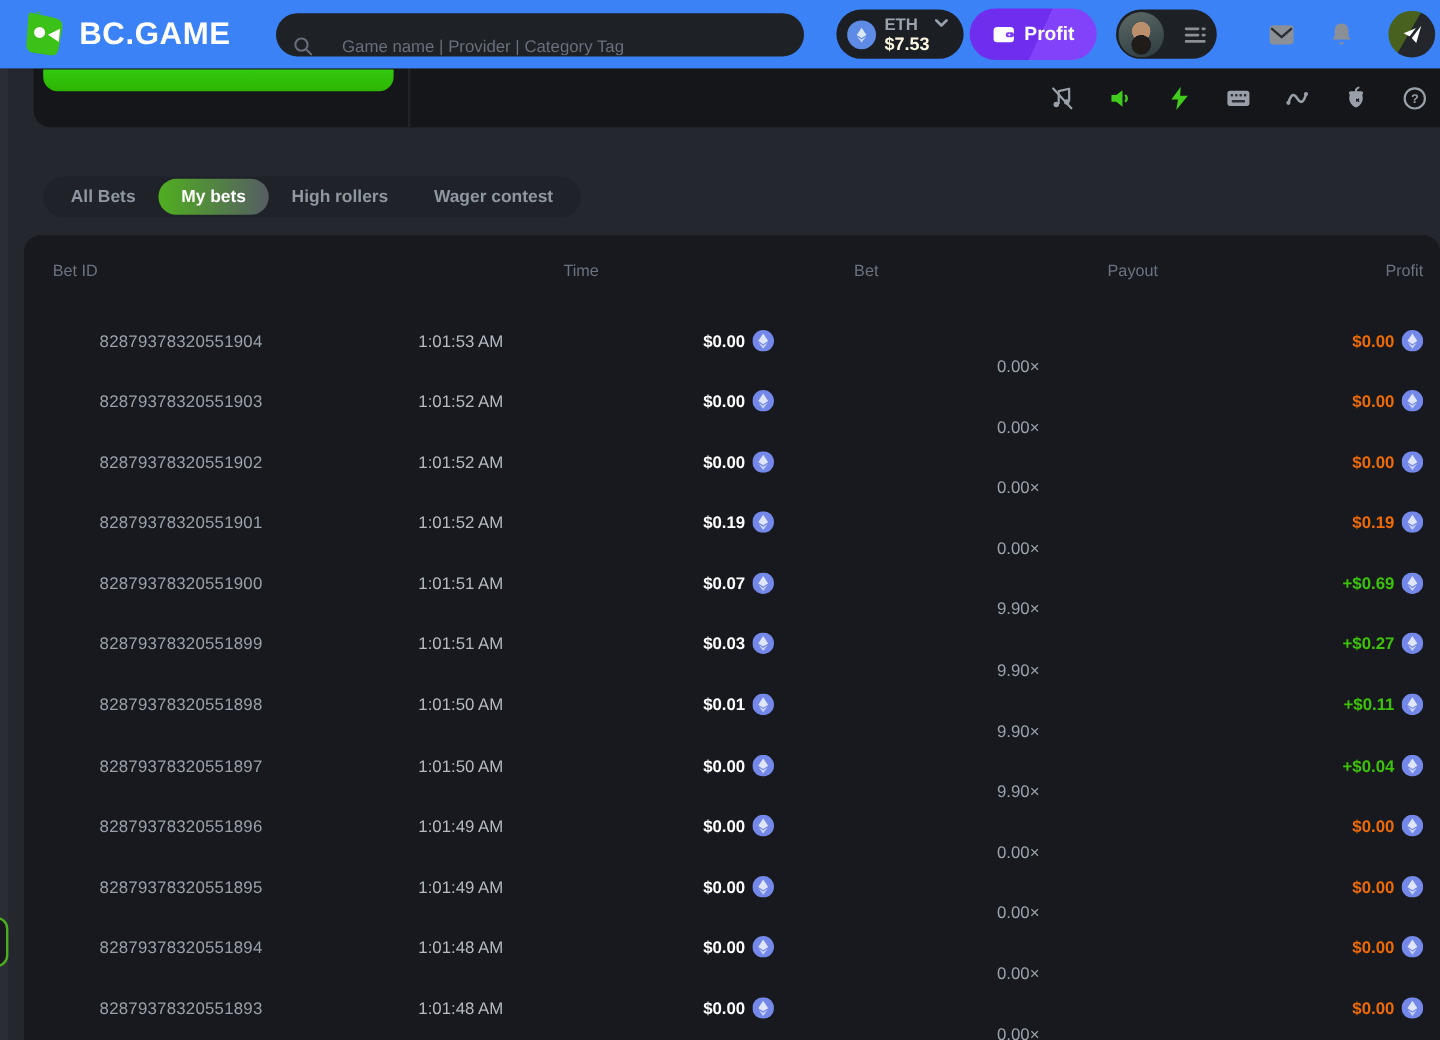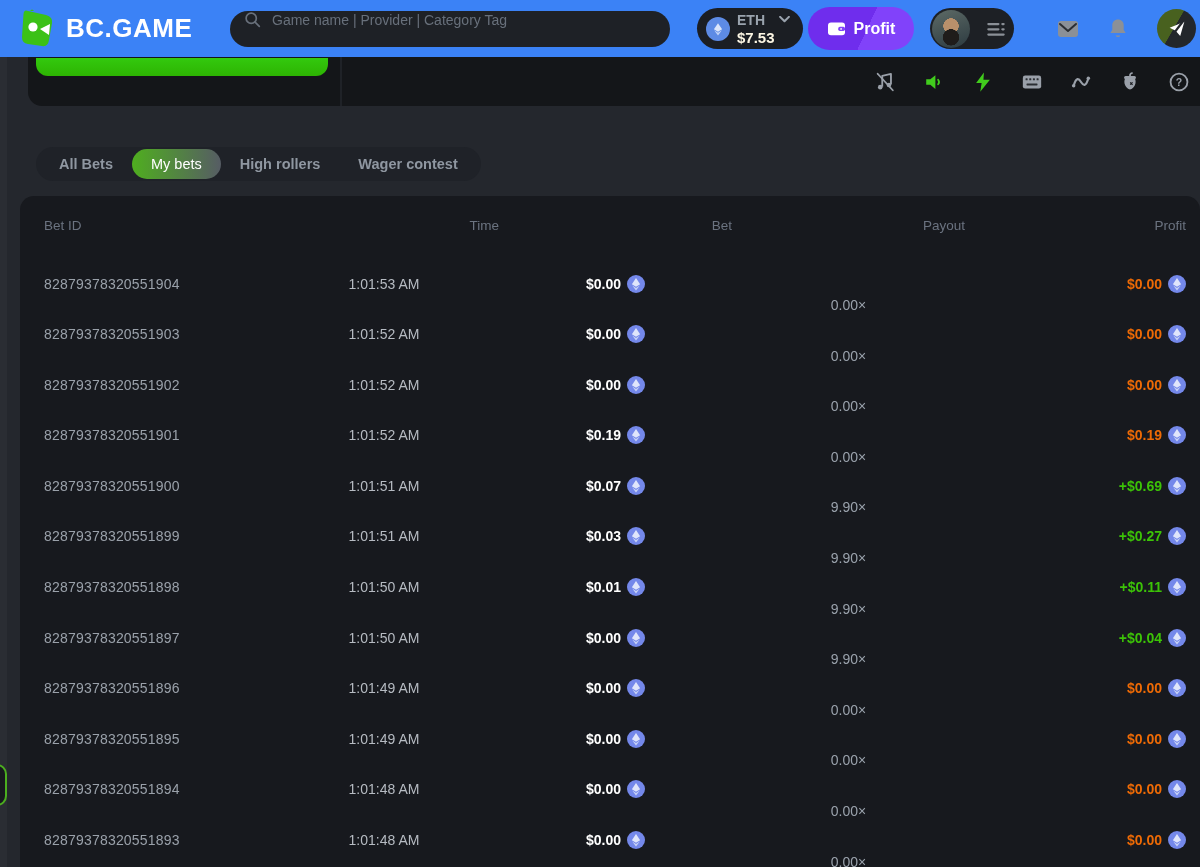--- a/index.html
+++ b/index.html
@@ -8,21 +8,21 @@
     background:#24272d;
     font-family:"Liberation Sans","DejaVu Sans",sans-serif;
     -webkit-font-smoothing:antialiased;
   }
   
   .navbar{position:absolute;top:0;left:0;width:1200px;height:57px;background:#3b82f6;z-index:10;}
   .logo{position:absolute;left:16px;top:8px;display:flex;align-items:center;gap:10px;cursor:pointer;}
   .logo-badge{width:40px;height:40px;position:relative;}
   .logo-text{color:#fff;font-size:26px;font-weight:800;letter-spacing:.5px;}
   .searchbar{position:absolute;left:230px;top:11px;width:440px;height:36px;border-radius:18px;
-    background:#1e2126;display:flex;align-items:flex-start;padding:0 14px;box-sizing:border-box;}
+    background:#1e2126;display:flex;align-items:flex-end;padding:0 14px;box-sizing:border-box;gap:13px;}
   .searchbar input{flex:1;background:transparent;border:none;outline:none;color:#cfd4da;
     font-size:14px;margin-left:9px;font-family:inherit;}
   .searchbar input::placeholder{color:#68707b;}
   .balance-pill{position:absolute;left:697px;top:8px;height:41px;min-width:106px;border-radius:21px;
     background:#1b1e23;display:flex;align-items:center;padding:0 12px 0 9px;box-sizing:border-box;cursor:pointer;}
   .coin-lg{width:24px;height:24px;border-radius:50%;background:#5d8be5;display:flex;align-items:center;justify-content:center;flex:none;}
   .bal-col{display:flex;flex-direction:column;margin-left:7px;line-height:1;}
   .bal-row1{display:flex;align-items:center;gap:14px;}
   .bal-cur{color:#9aa3ad;font-size:14px;font-weight:700;}
   .bal-amt{color:#fcf6e3;font-size:15px;font-weight:700;margin-top:3px;}
@@ -44,31 +44,31 @@
   .game-divider{position:absolute;left:312px;top:0;width:2px;height:100%;background:#1f2227;}
   .bet-button{position:absolute;left:8px;top:1px;width:292px;height:18px;border:none;cursor:pointer;
     background:linear-gradient(#33c90e,#2db402);border-radius:0 0 12px 12px;}
   .game-toolbar{position:absolute;right:6px;top:0;height:100%;display:flex;align-items:center;gap:27px;padding-right:4px;}
   .tool-ico{width:22px;height:22px;cursor:pointer;display:block;}
   
   .tabs-wrap{position:absolute;top:147px;left:36px;height:34px;background:#1f2228;border-radius:17px;
     display:inline-flex;align-items:center;padding:0 4px;}
   .tab{height:30px;border-radius:15px;display:flex;align-items:center;padding:0 19px;
     color:#8f97a1;font-size:14.5px;font-weight:600;cursor:pointer;white-space:nowrap;}
-  .tab.active{background:linear-gradient(90deg,#4fae1f,#565c64);color:#fff;font-weight:400;justify-content:flex-end;}
+  .tab.active{background:linear-gradient(90deg,#4fae1f,#565c64);color:#fff;font-weight:700;justify-content:flex-end;}
   
   .bets-table{position:absolute;top:196px;left:20px;width:1180px;height:671px;background:#17191e;
     border-radius:14px 14px 0 0;overflow:hidden;}
   .thead,.tr{display:grid;grid-template-columns:225px 230px 233px 233px 1fr;
     padding:0 14px 0 24px;align-items:center;}
   .thead{height:58px;color:#6b7380;font-size:13.5px;font-weight:400;}
   .tr{height:50.6px;cursor:pointer;}
   .th.c,.td.c{text-align:right;}
   .th.r{text-align:right;}
-  .td.id{color:#9aa1aa;font-size:14px;letter-spacing:.2px;}
+  .td.id{color:#9aa1aa;font-size:14px;letter-spacing:.2px;margin-left:39px;}
   .td.time{color:#b6bbc2;font-size:14px;text-align:center;}
   .td.bet{display:flex;align-items:center;justify-content:center;gap:6px;color:#ffffff;font-size:14px;font-weight:700;}
   .td.payout{color:#9aa2ac;font-size:14px;text-align:center;margin-top:43px;}
   .td.profit{display:flex;align-items:center;justify-content:flex-end;gap:6px;font-size:14px;font-weight:700;}
   .td.profit.loss .amt{color:#ee6a05;}
   .td.profit.win  .amt{color:#3cc307;}
   .coin-sm{width:18px;height:18px;flex:none;}
   
   .left-strip{position:absolute;left:0;top:57px;width:7px;height:810px;background:#2a2d33;}
   .peek{position:absolute;left:-15px;top:764px;width:18px;height:38px;border:2px solid #4cae1f;border-radius:10px;background:#17191e;}

